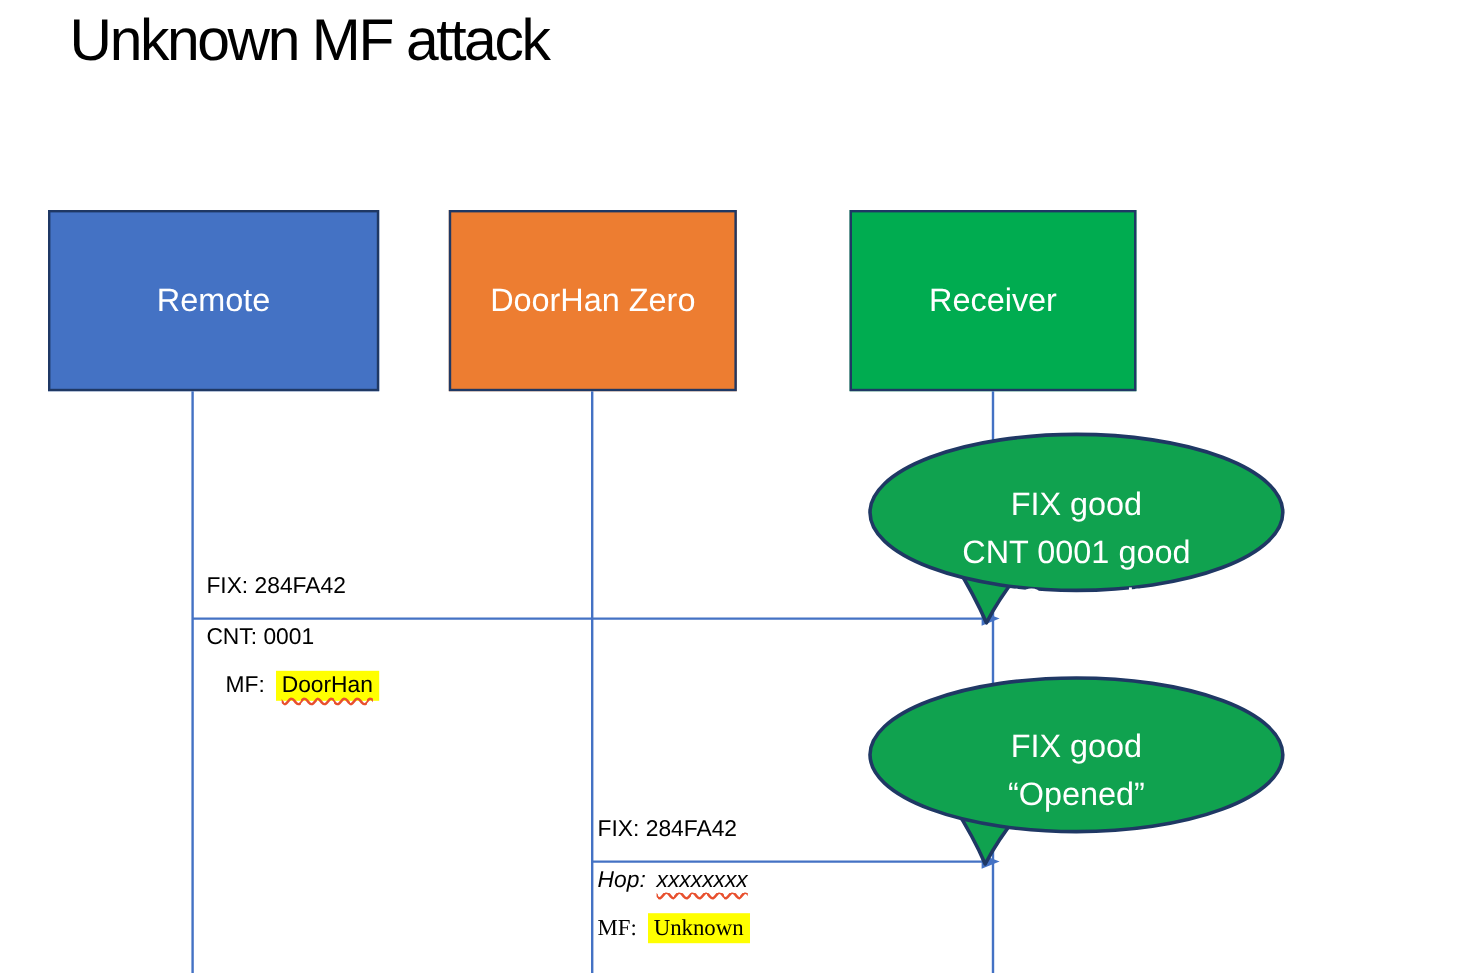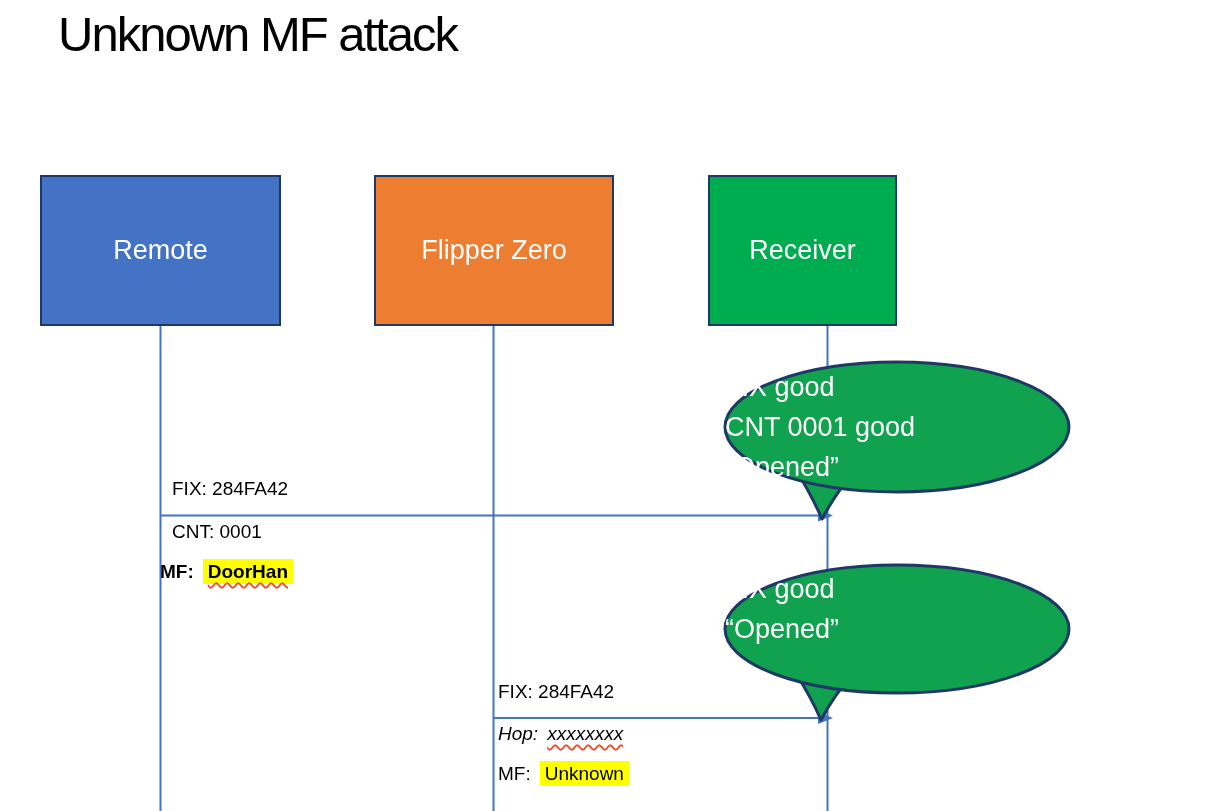--- a/index.html
+++ b/index.html
@@ -17,23 +17,23 @@
     font-size:49px;font-weight:300;letter-spacing:-2px;
     color:var(--text-black);white-space:nowrap;
   }
 
   .actor{
     position:absolute;top:175px;height:151px;
     border:2.5px solid var(--shape-border);
     display:flex;align-items:center;justify-content:center;
     color:var(--text-white);font-size:27px;
   }
-  .actor-remote{left:40px;width:241px;background:var(--actor-blue);justify-content:center;}
+  .actor-remote{left:40px;width:276px;background:var(--actor-blue);justify-content:center;}
   .actor-flipper{left:374px;width:240px;background:var(--actor-orange);}
-  .actor-receiver{left:708px;width:189px;background:var(--actor-green);}
+  .actor-receiver{left:708px;width:239px;background:var(--actor-green);}
 
   svg.overlay{position:absolute;left:0;top:0;width:1216px;height:811px;}
   .lifeline{stroke:var(--line-blue);stroke-width:2;fill:none;}
   .msg-line{stroke:var(--line-blue);stroke-width:1.8;fill:none;}
   .arrow-head{fill:var(--line-blue);stroke:none;}
   .bubble-body{fill:var(--bubble-green);stroke:var(--shape-border);stroke-width:3;}
   .bubble-tail{fill:var(--bubble-green);stroke:var(--shape-border);stroke-width:3;stroke-linejoin:round;}
 
   .msg-row{
     position:absolute;font-size:19px;color:var(--text-black);white-space:nowrap;
@@ -42,37 +42,37 @@
   .hl{background:var(--highlight-yellow);padding:2px 5px;}
   .squiggle{
     text-decoration-line:underline;
     text-decoration-style:wavy;
     text-decoration-color:var(--squiggle-red);
     text-decoration-thickness:2px;
     text-underline-offset:4px;
   }
   .bubble-text{
     position:absolute;left:725px;width:344px;
-    color:var(--text-white);font-size:27px;line-height:40px;
+    color:var(--text-white);font-size:27px;line-height:40px;text-align:center;margin-top:33px;
   }
   .bt-1{top:367px;}
   .bt-2{top:569px;}
 </style>
 </head>
 <body>
 
 <div class="stage">
 
   <div class="page-title">Unknown MF attack</div>
 
   <div class="actor actor-remote">
     <span>Remote</span>
   </div>
   <div class="actor actor-flipper">
-    <span>Flipper Zero</span>
+    <span>DoorHan Zero</span>
   </div>
   <div class="actor actor-receiver">
     <span>Receiver</span>
   </div>
 
   <svg class="overlay" viewBox="0 0 1216 811" xmlns="http://www.w3.org/2000/svg">
 
     <line class="lifeline" x1="160.5" y1="326" x2="160.5" y2="811"></line>
     <line class="lifeline" x1="493.5" y1="326" x2="493.5" y2="811"></line>
     <line class="lifeline" x1="827.5" y1="326" x2="827.5" y2="811"></line>
@@ -88,31 +88,31 @@
     <path class="bubble-tail" d="M 795 672 Q 811 697 821 720 Q 834 695 856 670 Z"></path>
     <ellipse class="bubble-body" cx="897" cy="629" rx="172" ry="64"></ellipse>
   </svg>
 
   <div class="msg-row" style="left:172px;top:478px;">
     <span>FIX: 284FA42</span>
   </div>
   <div class="msg-row" style="left:172px;top:521px;text-align:right;">
     <span>CNT: 0001</span>
   </div>
-  <div class="msg-row" style="left:160px;top:561px;font-weight:bold;">
+  <div class="msg-row" style="left:188px;top:561px;">
     <span class="prefix">MF:</span><span class="hl squiggle">DoorHan</span>
   </div>
 
   <div class="msg-row" style="left:498px;top:681px;">
     <span>FIX: 284FA42</span>
   </div>
   <div class="msg-row" style="left:498px;top:723px;font-style:italic;">
     <span class="prefix">Hop:</span><span class="squiggle">xxxxxxxx</span>
   </div>
-  <div class="msg-row" style="left:498px;top:763px;">
+  <div class="msg-row" style="left:498px;top:763px;font-family:Liberation Serif, serif;">
     <span class="prefix">MF:</span><span class="hl">Unknown</span>
   </div>
 
   <div class="bubble-text bt-1">
     <div>FIX good</div>
     <div>CNT 0001 good</div>
     <div>“Opened”</div>
   </div>
   <div class="bubble-text bt-2">
     <div>FIX good</div>

